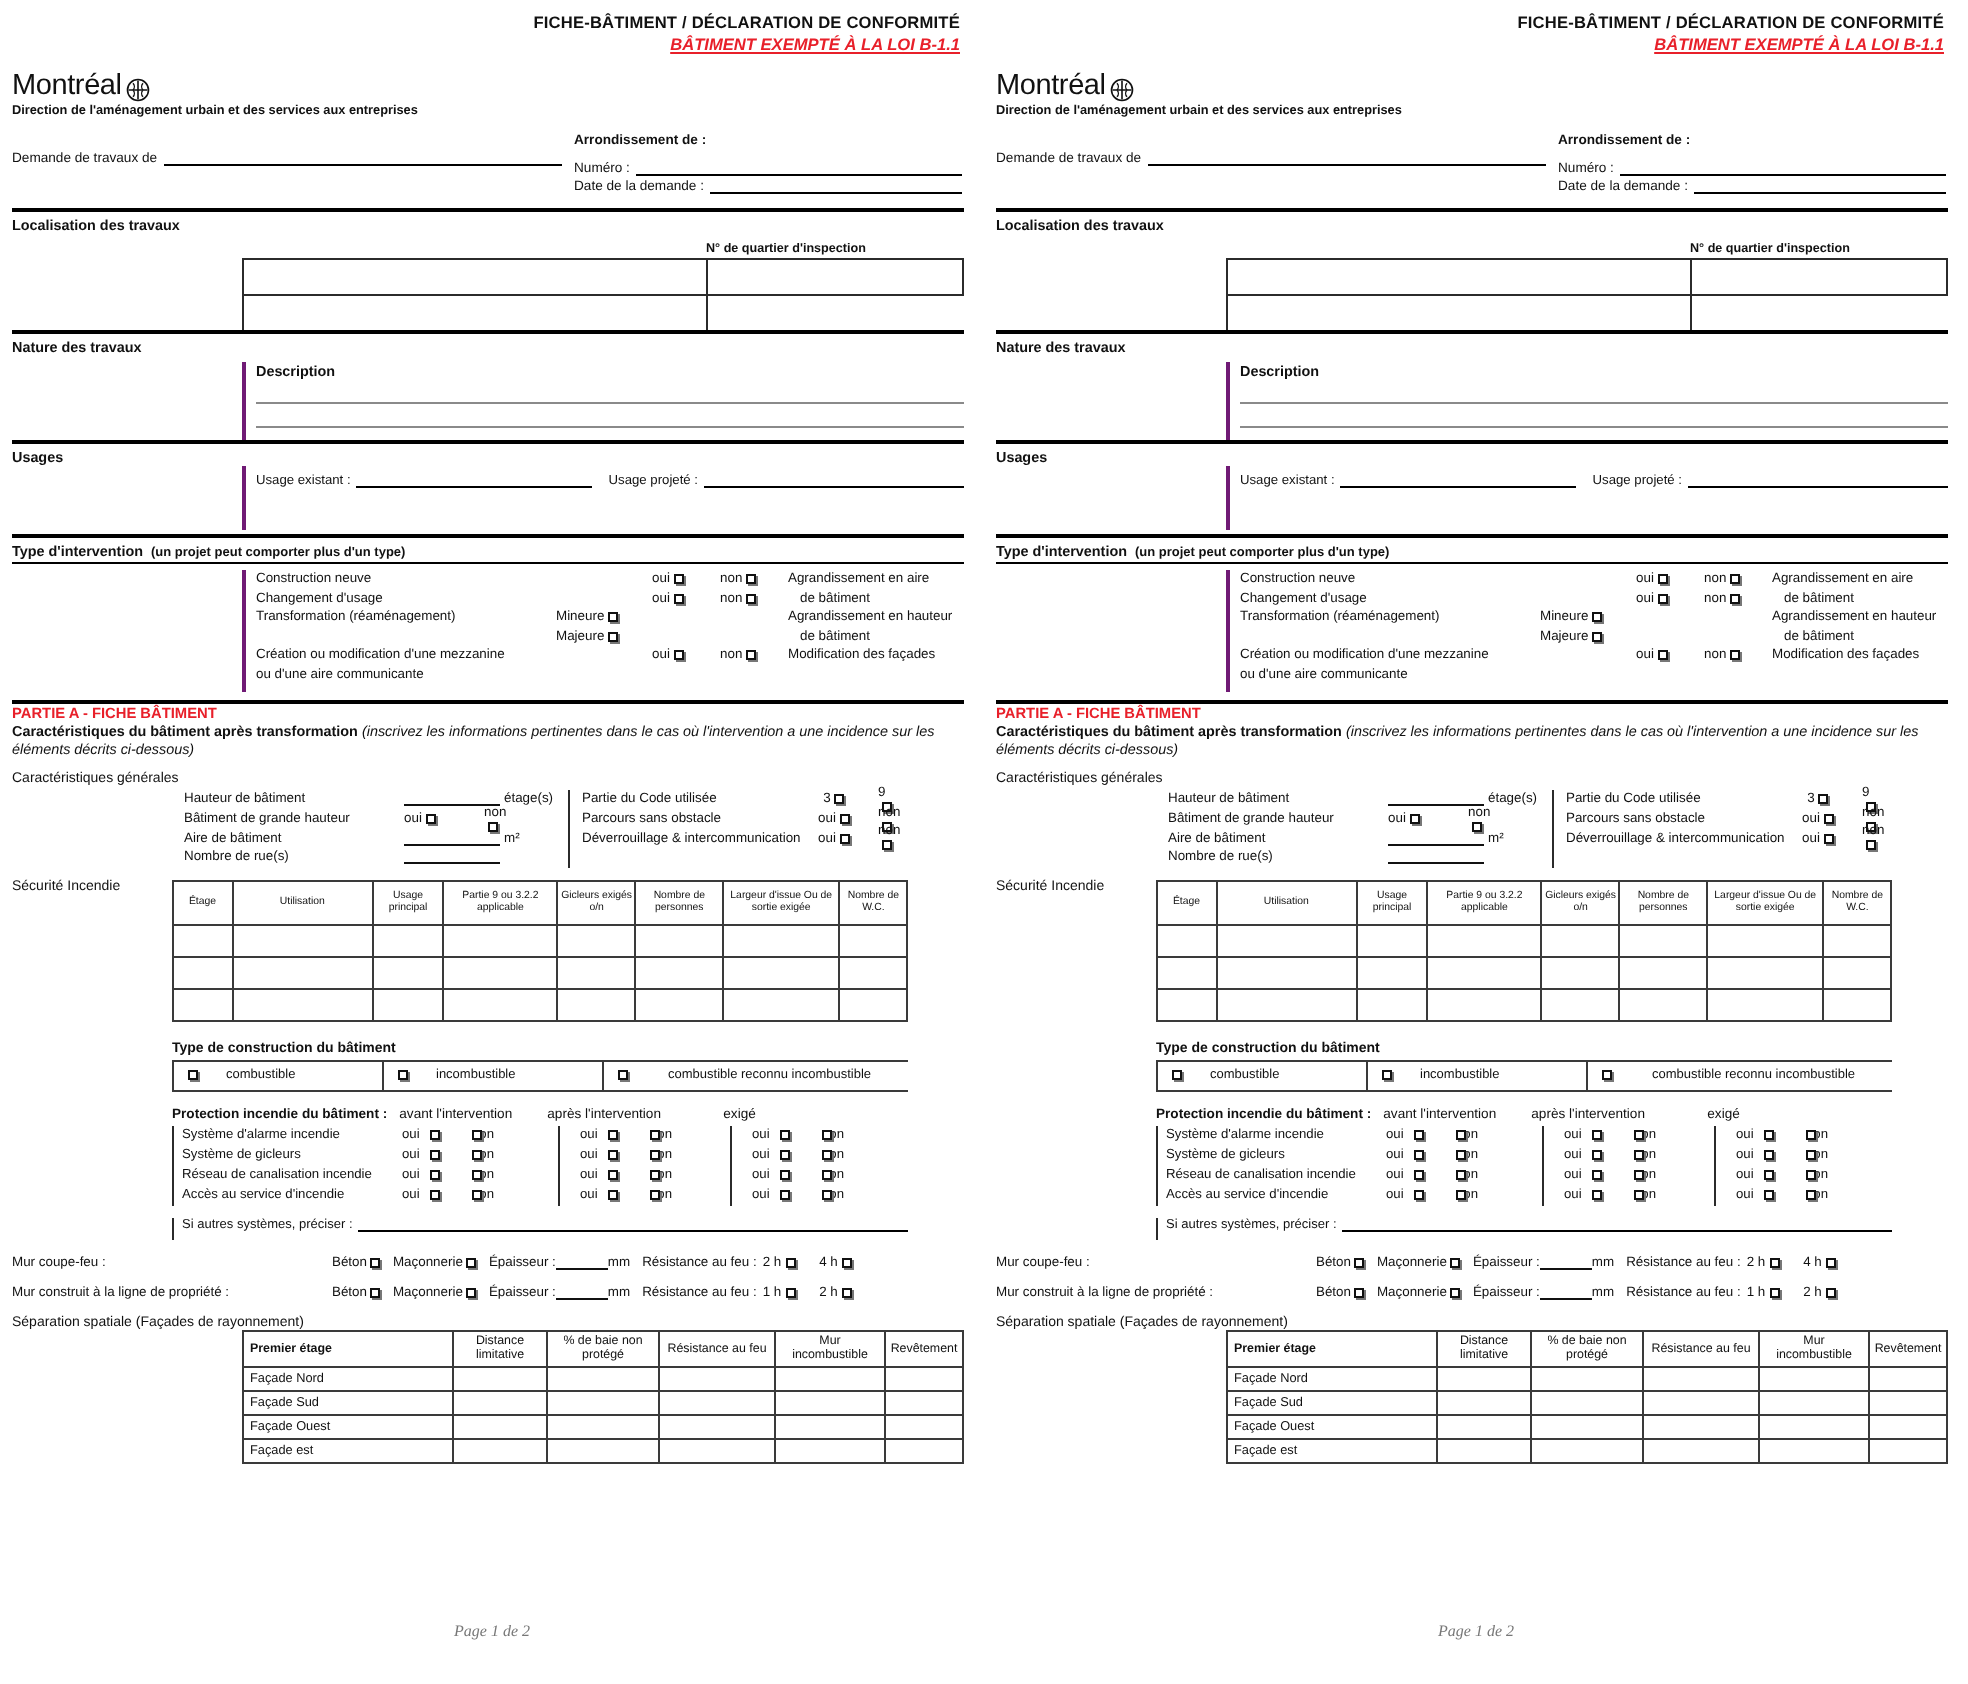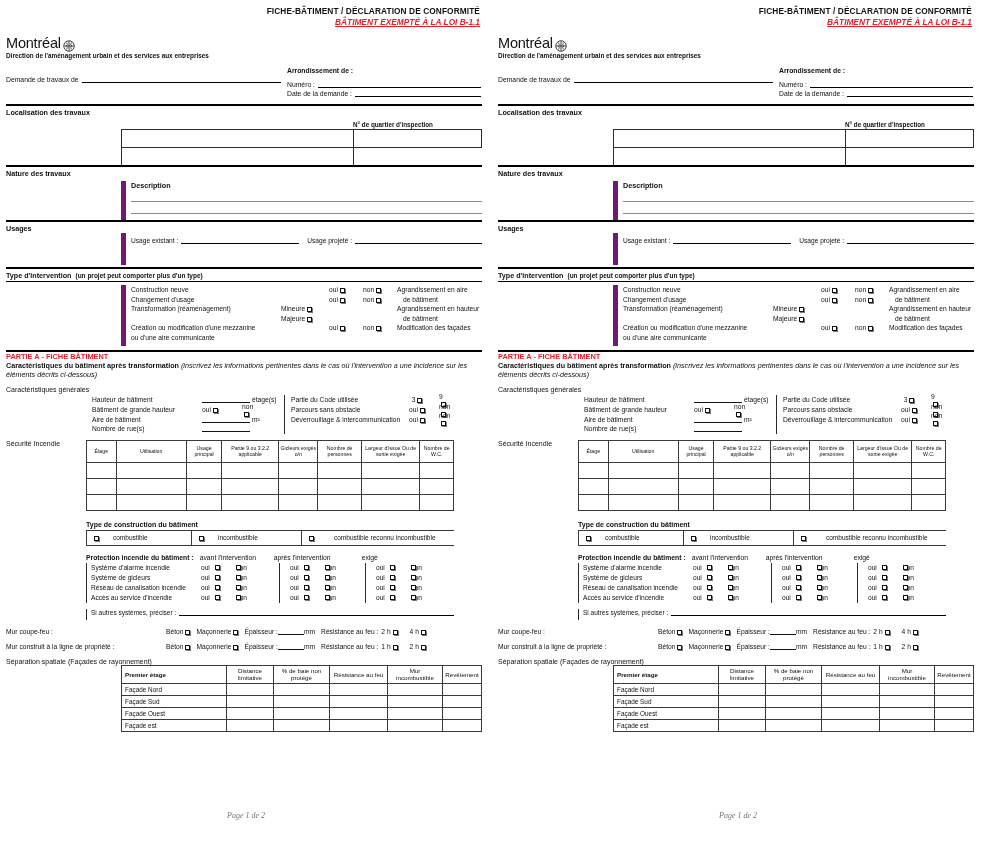--- a/index.html
+++ b/index.html
@@ -49,21 +49,21 @@
   .boxwrap { display: flex; }
   .indent { width: 115px; flex: none; }
 
   .loc-tbl { width: 363px; border-collapse: collapse; }
   .loc-tbl td { border: 1px solid #2b2b2b; height: 18px; }
   .qcap { font-size: 6.3px; font-weight: bold; text-align: left; }
   .qcaprow { display: flex; }
   .qcaprow .sp { width: 115px; }
   .qcaprow .c1 { width: 232px; }
 
-  .leftstub { border-left: 5px solid #701a75; }
+  .leftstub { border-left: 2px solid #701a75; }
 
   
   .nat-box { width: 363px; }
   .nat-line { border-bottom: 1px solid #8a8a8a; height: 12px; }
   .desc-lbl { font-size: 7.2px; font-weight: bold; }
 
   .usage-line { font-size: 6.6px; display: flex; align-items: flex-end; padding-top: 4px; }
 
   
   .ti-head { display: flex; align-items: baseline; gap: 4px; }

